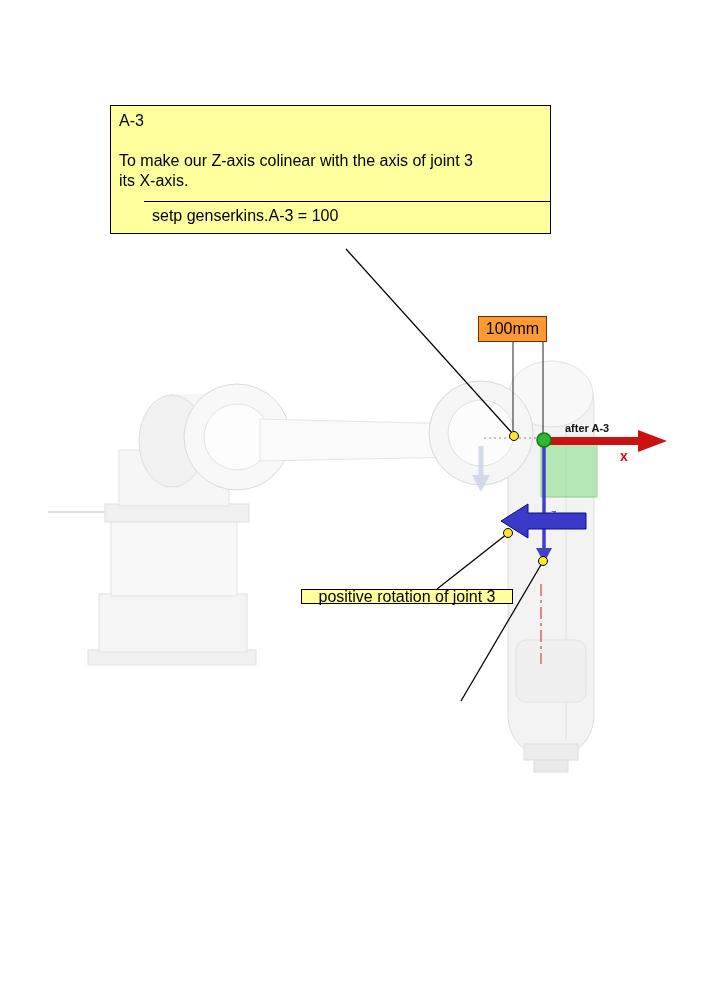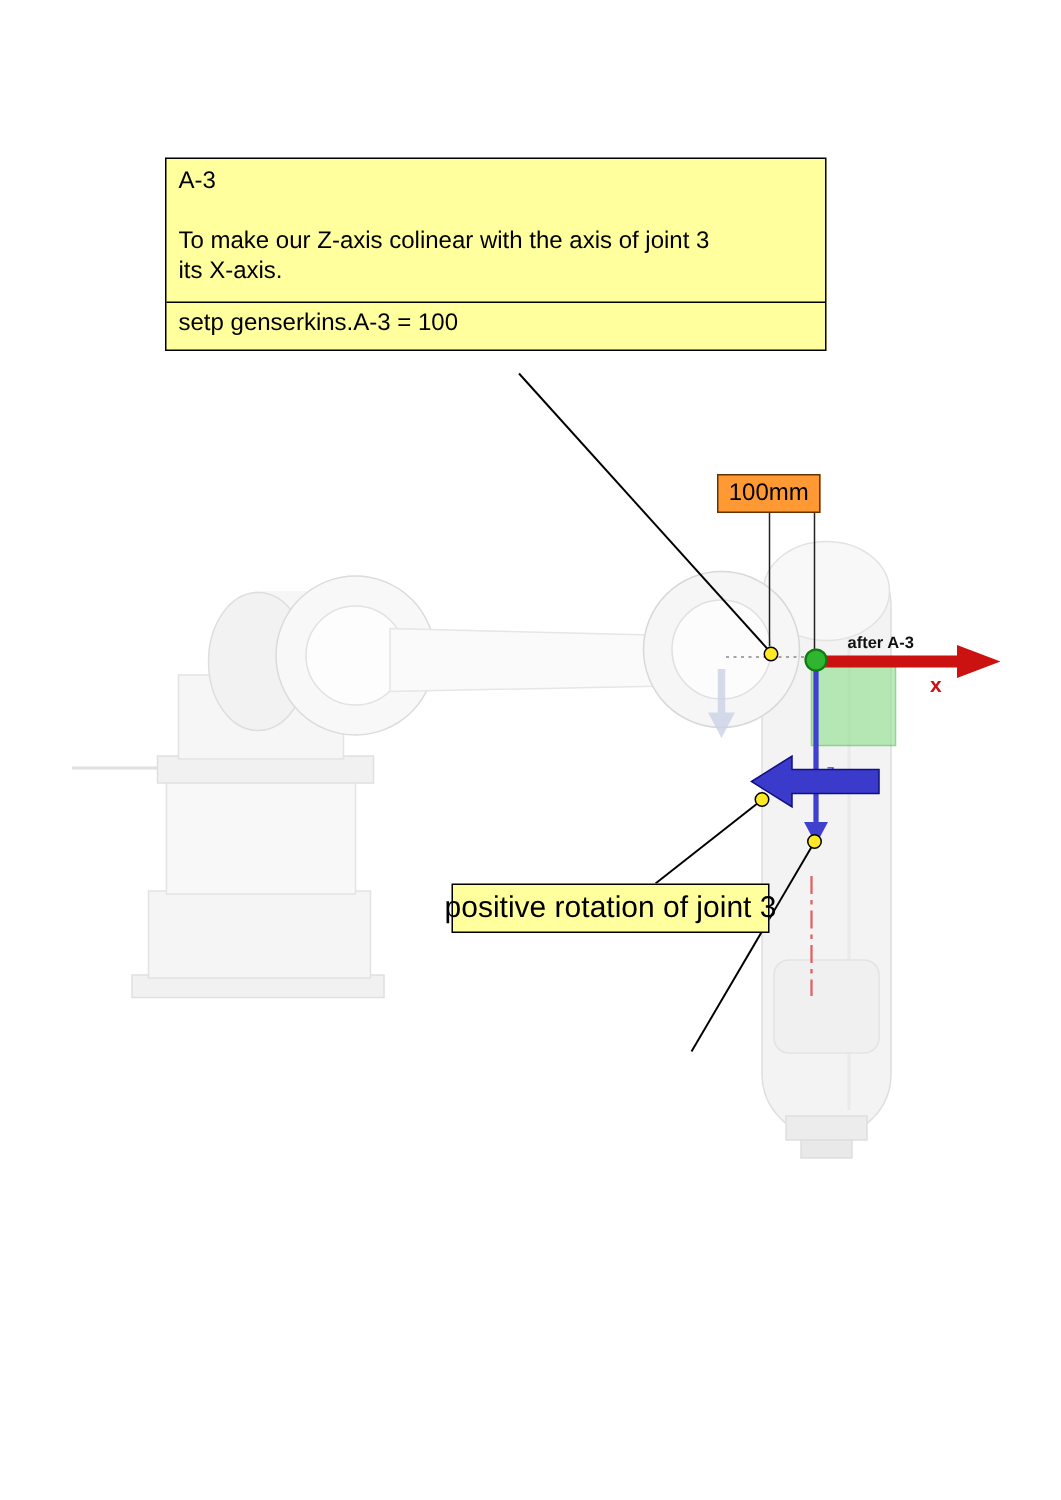--- a/index.html
+++ b/index.html
@@ -17,39 +17,39 @@
   .note-box {
     position: absolute;
     left: 110px; top: 105px; width: 441px;
     background: #ffff9e;
     border: 1.5px solid #000;
     font-size: 16px;
     line-height: 20px;
   }
   .note-main { padding: 5px 8px 10px 8px; }
   .note-title { margin-bottom: 20px; }
-  .note-cmd { border-top: 1.5px solid #000; padding: 4px 8px 7px 8px; }
+  .note-cmd { border-top: 1.5px solid #000; padding: 4px 8px 7px 8px; margin-left: 33px; }
 
   .dim-label {
     position: absolute;
     left: 478px; top: 316px; width: 69px; height: 26px;
     background: #ff9933;
     border: 1.5px solid #663300;
     font-size: 16px;
     display: flex; align-items: center; justify-content: center;
   }
 
   .callout {
     position: absolute;
     background: #ffff9e;
     border: 1.5px solid #000;
     display: flex; align-items: center; justify-content: center;
     white-space: nowrap;
   }
-  .callout.rotation { left: 301px; top: 589px; width: 212px; height: 33px; font-size: 20px; }
+  .callout.rotation { left: 301px; top: 589px; width: 212px; height: 15px; font-size: 16px; }
   .callout.axis     { left: 333px; top: 701px; width: 148px; height: 35px; font-size: 19px; }
 </style>
 </head>
 <body>
 
 <div class="canvas">
 
   <svg class="scene" width="707" height="1000" viewBox="0 0 707 1000">
 
     <g>

